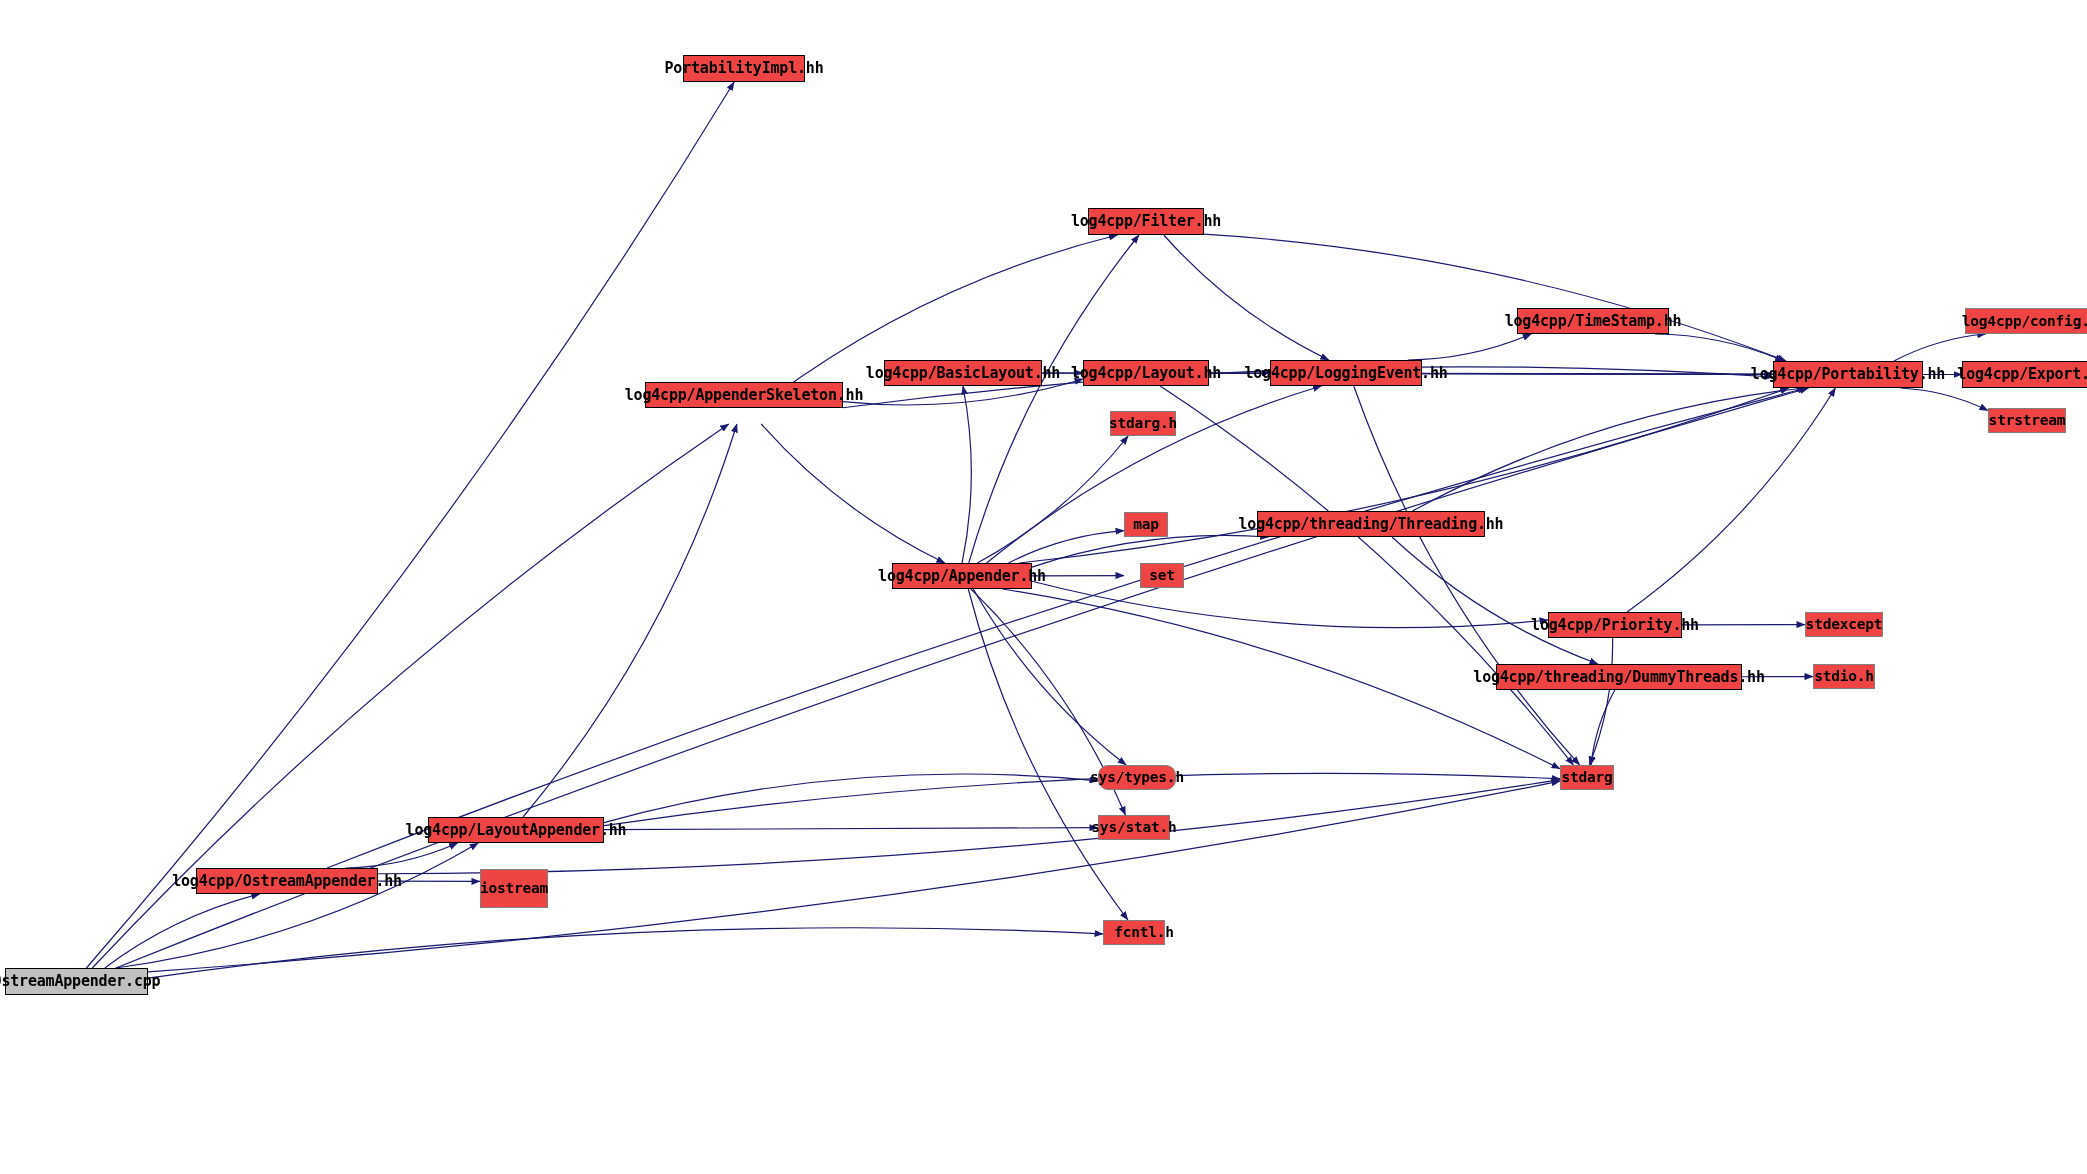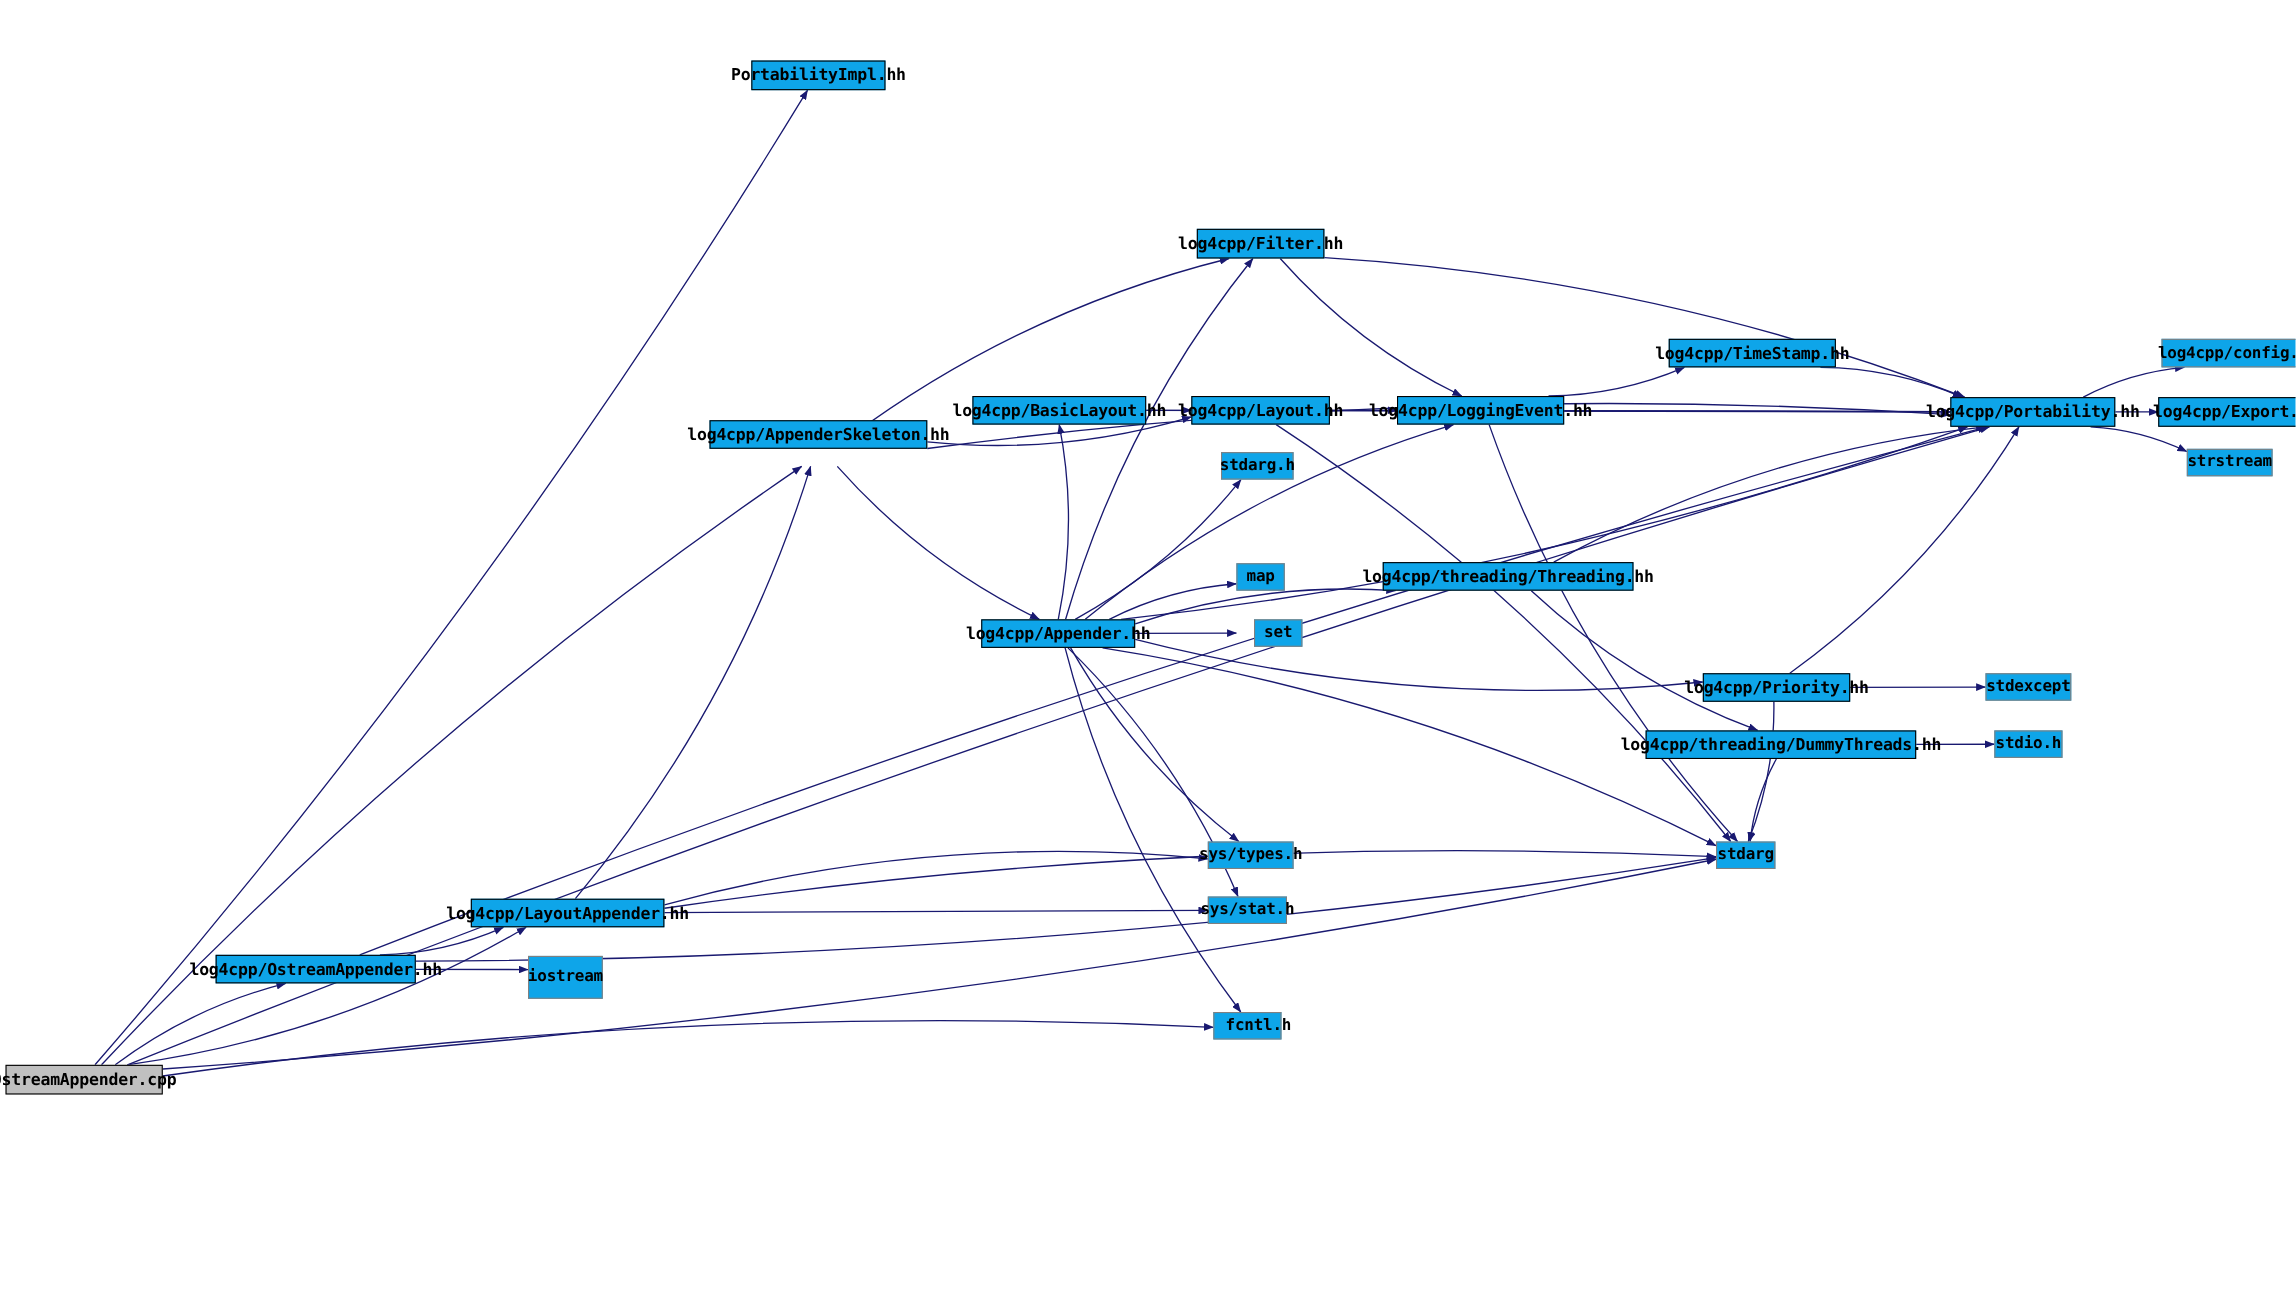--- a/index.html
+++ b/index.html
@@ -30,21 +30,21 @@
     box-sizing: border-box;
     display: flex;
     align-items: center;
     justify-content: center;
     white-space: nowrap;
     font-family: "DejaVu Sans Mono", monospace;
     font-size: 15px;
     font-weight: bold;
     letter-spacing: -0.2px;
     color: #000000;
-    background: #0ea5e9;
+    background: #ef4444;
     border: 1px solid #000000;
     line-height: 1;
   }
   .node.sys {
     border: 1px solid #808080;
     font-size: 14.5px;
   }
   .node.root {
     background: #c0c0c0;
     border: 1px solid #000000;
@@ -182,21 +182,21 @@
       </div>
       <div class="node sys" style="left: 1965px; top: 308px; width: 130px; height: 26px;">
         <span>log4cpp/config.h</span>
       </div>
       <div class="node" style="left: 1962px; top: 361px; width: 132px; height: 27px;">
         <span>log4cpp/Export.h</span>
       </div>
       <div class="node sys" style="left: 1988px; top: 408px; width: 78px; height: 25px;">
         <span>strstream</span>
       </div>
-      <div class="node sys" style="left: 1098px; top: 765px; width: 78px; height: 25px;">
+      <div class="node sys" style="left: 1098px; top: 765px; width: 78px; height: 25px; border-radius: 10px;">
         <span>sys/types.h</span>
       </div>
       <div class="node sys" style="left: 1098px; top: 815px; width: 72px; height: 25px;">
         <span>sys/stat.h</span>
       </div>
       <div class="node sys" style="left: 1103px; top: 920px; width: 62px; height: 25px; padding-left: 20px;">
         <span>fcntl.h</span>
       </div>
       <div class="node sys" style="left: 1560px; top: 765px; width: 54px; height: 25px;">
         <span>stdarg</span>

